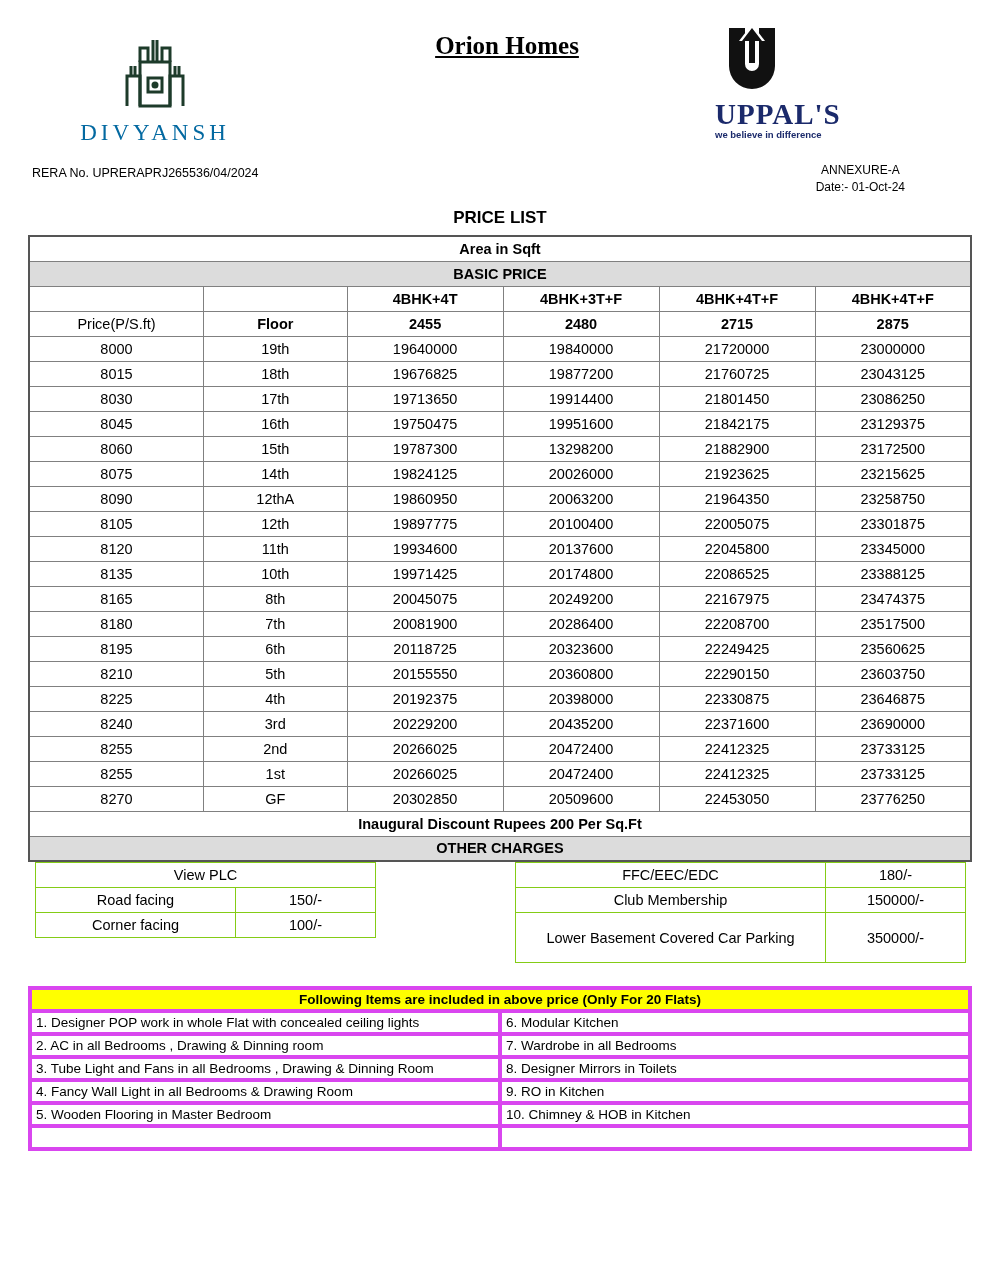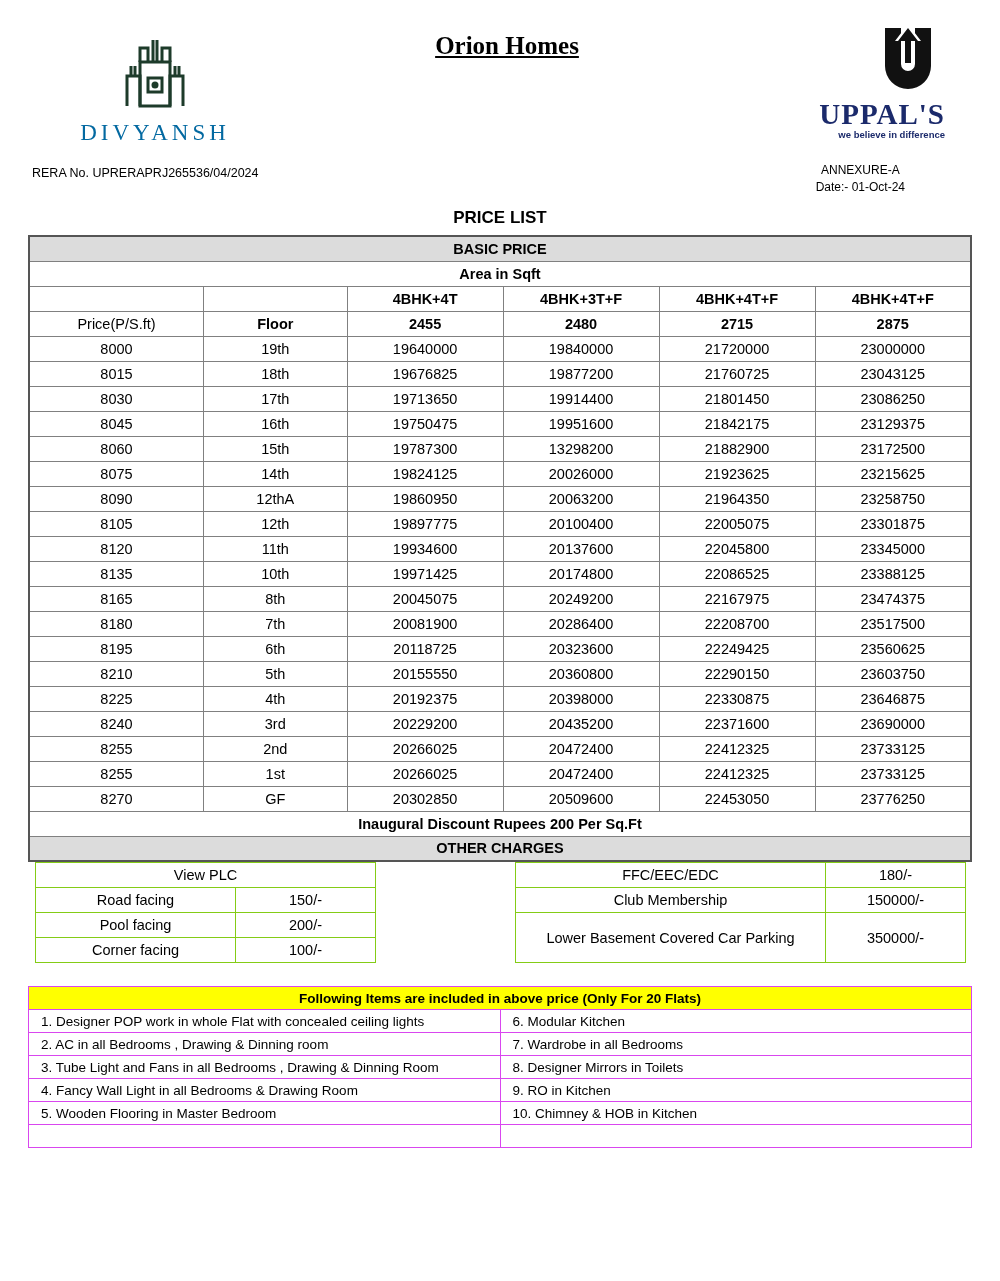--- a/index.html
+++ b/index.html
@@ -23,21 +23,21 @@
     font-family: "Liberation Serif", serif;
     font-size: 23px; letter-spacing: 4px; font-weight: normal; margin-top: 4px;
     color: #0369a1;
   }
   .doc-title {
     position: absolute; left: 14px; right: 0; top: 32px; text-align: center;
     font-family: "Liberation Serif", serif; font-size: 25px; font-weight: bold;
     text-decoration: underline;
   }
   .brand-right {
-    position: absolute; right: 55px; top: 22px; width: 230px; text-align: right;
+    position: absolute; right: 55px; top: 22px; width: 230px; text-align: left;
   }
   .uppals-name {
     font-family: "Liberation Serif", serif; font-weight: bold; font-size: 29px;
     letter-spacing: 1px; color: #1b2a6b; margin-top: 0px;
   }
   .uppals-tag {
     font-size: 9.5px; font-weight: bold; color: #1b2a6b; margin-top: -2px;
   }
   .rera {
     position: absolute; left: 32px; top: 166px; font-size: 12.5px;
@@ -87,21 +87,21 @@
   }
   table.oc td { border: 1px solid #84cc16; height: 25px; text-align: center; }
   .oc-left { position: absolute; left: 7px; top: 0; width: 340px; }
   .oc-right { position: absolute; left: 487px; top: 0; width: 450px; }
   .oc-holder { position: relative; height: 104px; }
 
   
   .inc-wrap { width: 944px; margin: 20px auto 0 auto; }
   table.inc { border-collapse: collapse; width: 100%; table-layout: fixed; }
   table.inc td {
-    border: 1px solid #d946ef; font-size: 13.5px; height: 23px; padding: 0 12px;
+    border: 4px solid #d946ef; font-size: 13.5px; height: 23px; padding: 0 4px;
   }
   .inc-head {
     background: #ffff00; font-weight: bold; text-align: center; font-size: 13.5px;
   }
   .inc-empty { height: 25px; }
 </style>
 </head>
 <body>
 
 <div class="page">
@@ -159,24 +159,24 @@
     <colgroup>
       <col style="width:170px">
       <col style="width:140px">
       <col style="width:152px">
       <col style="width:152px">
       <col style="width:152px">
       <col style="width:152px">
     </colgroup>
     <tbody>
       <tr>
+        <td class="band-area" colspan="6">Area in Sqft</td>
+      </tr>
+      <tr>
         <td class="band" colspan="6">BASIC PRICE</td>
-      </tr>
-      <tr>
-        <td class="band-area" colspan="6">Area in Sqft</td>
       </tr>
       <tr>
         <td></td>
         <td></td>
         <td class="hdr-type">4BHK+4T</td>
         <td class="hdr-type">4BHK+3T+F</td>
         <td class="hdr-type">4BHK+4T+F</td>
         <td class="hdr-type">4BHK+4T+F</td>
       </tr>
       <tr>
@@ -359,24 +359,20 @@
           </colgroup>
         <tbody>
           <tr>
             <td colspan="2">View PLC</td>
           </tr>
           <tr>
             <td>Road facing</td>
             <td>150/-</td>
           </tr>
           <tr>
-            <td>Pool facing</td>
-            <td>200/-</td>
-          </tr>
-          <tr>
             <td>Corner facing</td>
             <td>100/-</td>
           </tr>
         </tbody>
       </table>
 
       <table class="oc oc-right">
         <colgroup>
             <col style="width:310px">
             <col style="width:140px">

